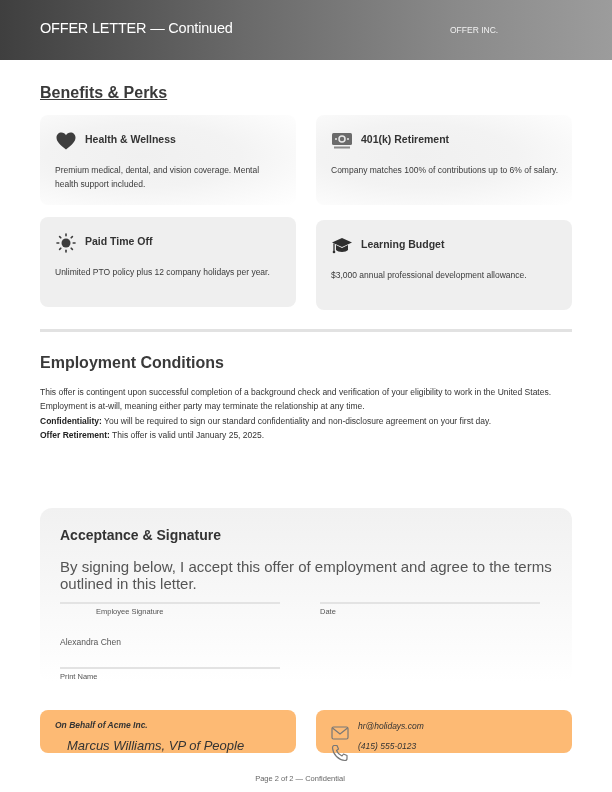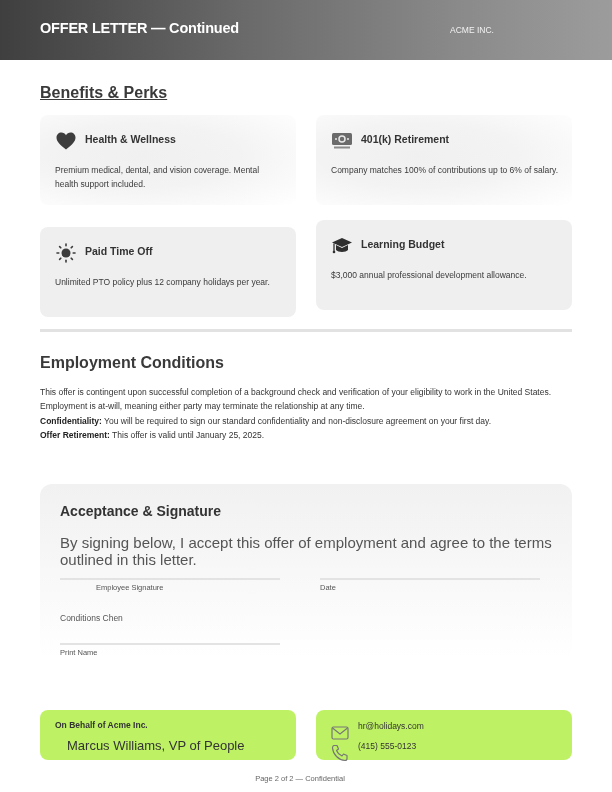--- a/index.html
+++ b/index.html
@@ -5,21 +5,21 @@
   * { box-sizing: border-box; margin: 0; padding: 0; }
   html, body { width: 612px; height: 792px; background: #ffffff; overflow: hidden; }
   body { font-family: "Liberation Sans", sans-serif; color: #333333; position: relative; }
 
   .header {
     position: absolute; left: 0; top: 0; width: 612px; height: 60px;
     background: linear-gradient(90deg, #3f3f3f 0%, #6a6a6a 40%, #8a8a8a 75%, #9c9c9c 100%);
   }
   .header-title {
     position: absolute; left: 40px; top: 20px;
-    font-size: 14.5px; font-weight: bold; color: #ffffff; letter-spacing: -0.2px;
+    font-size: 14.5px; font-weight: normal; color: #ffffff; letter-spacing: -0.2px;
   }
   .header-company {
     position: absolute; left: 450px; top: 25px;
     font-size: 8.5px; color: #f2f2f2;
   }
 
   .section-title {
     position: absolute; left: 40px;
     font-size: 16px; font-weight: bold; color: #3a3a3a;
   }
@@ -48,21 +48,21 @@
     position: absolute; left: 40px; top: 329px; width: 532px; height: 3px; background: #e2e2e2;
   }
 
   .conditions {
     position: absolute; left: 40px; top: 385px; width: 532px;
     font-size: 8.5px; line-height: 14.3px; color: #333333;
   }
   .conditions b { font-weight: bold; color: #222222; }
 
   .acceptance {
-    position: absolute; left: 40px; top: 484px; width: 532px; height: 175px;
+    position: absolute; left: 40px; top: 508px; width: 532px; height: 175px;
     border-radius: 12px;
     background: linear-gradient(180deg, #f1f1f1 0%, #f7f7f7 45%, #ffffff 100%);
   }
   .acc-title {
     position: absolute; left: 20px; top: 19px;
     font-size: 14px; font-weight: bold; color: #333333;
   }
   .acc-text {
     position: absolute; left: 20px; top: 50px;
     font-size: 15px; color: #555555;
@@ -71,42 +71,42 @@
     position: absolute; height: 1.5px; background: #e3e3e3;
   }
   .sig-label {
     position: absolute; font-size: 7.5px; color: #555555;
   }
   .print-name {
     position: absolute; left: 20px; top: 129px; font-size: 8.5px; color: #555555;
   }
 
   .contact-card {
-    position: absolute; top: 710px; width: 256px; height: 50px;
-    border-radius: 8px; background: #bef264;
+    position: absolute; top: 710px; width: 256px; height: 43px;
+    border-radius: 8px; background: #fdba74; font-style: italic;
   }
   .behalf-title {
     position: absolute; left: 15px; top: 10px; font-size: 8.5px; font-weight: bold; color: #333333;
   }
   .behalf-name {
     position: absolute; left: 27px; top: 28px; font-size: 13px; color: #333333;
   }
   .contact-icon { position: absolute; left: 15px; width: 18px; height: 18px; }
 
   .footer {
     position: absolute; left: 0; top: 774px; width: 600px; text-align: center;
     font-size: 7.5px; color: #666666;
   }
 </style>
 </head>
 <body>
 
 <div class="header">
   <div class="header-title">OFFER LETTER — Continued</div>
-  <div class="header-company">ACME INC.</div>
+  <div class="header-company">OFFER INC.</div>
 </div>
 
 <div class="section-title" style="top:84px;text-decoration:underline;">Benefits &amp; Perks</div>
 
 <div class="card soft" style="left:40px; top:115px;">
   <span class="card-icon">
     <svg width="20" height="18" viewBox="0 0 20 18">
         <path d="M10 17.5 C4 13 0.5 9.5 0.5 5.5 C0.5 2.6 2.7 0.5 5.4 0.5 C7.4 0.5 9 1.6 10 3.2 C11 1.6 12.6 0.5 14.6 0.5 C17.3 0.5 19.5 2.6 19.5 5.5 C19.5 9.5 16 13 10 17.5 Z" fill="#3d3d3d"></path>
       </svg>
   </span>
@@ -121,21 +121,21 @@
         <circle cx="11" cy="7" r="3" fill="none" stroke="#e8e8e8" stroke-width="1.5"></circle>
         <circle cx="5" cy="7" r="1" fill="#e8e8e8"></circle>
         <circle cx="17" cy="7" r="1" fill="#e8e8e8"></circle>
         <rect x="3" y="14.5" width="16" height="2" fill="#8a8a8a"></rect>
       </svg>
   </span>
   <div class="card-title">401(k) Retirement</div>
   <div class="card-desc">Company matches 100% of contributions up to 6% of salary.</div>
 </div>
 
-<div class="card solid" style="left:40px; top:227px;">
+<div class="card solid" style="left:40px; top:217px;">
   <span class="card-icon">
     <svg width="20" height="20" viewBox="0 0 20 20">
         <circle cx="10" cy="10" r="4.5" fill="#3d3d3d"></circle>
         <g stroke="#3d3d3d" stroke-width="1.6" stroke-linecap="round">
           <line x1="10" y1="1" x2="10" y2="2.8"></line>
           <line x1="10" y1="17.2" x2="10" y2="19"></line>
           <line x1="1" y1="10" x2="2.8" y2="10"></line>
           <line x1="17.2" y1="10" x2="19" y2="10"></line>
           <line x1="3.6" y1="3.6" x2="4.8" y2="4.8"></line>
           <line x1="15.2" y1="15.2" x2="16.4" y2="16.4"></line>
@@ -173,21 +173,21 @@
 <div class="acceptance">
   <div class="acc-title">Acceptance &amp; Signature</div>
   <div class="acc-text">By signing below, I accept this offer of employment and agree to the terms outlined in this letter.</div>
 
   <div class="sig-line" style="left:20px; top:94px; width:220px;"></div>
   <div class="sig-label" style="left:20px; top:99px;padding-left:36px;">Employee Signature</div>
 
   <div class="sig-line" style="left:280px; top:94px; width:220px;"></div>
   <div class="sig-label" style="left:280px; top:99px;">Date</div>
 
-  <div class="print-name">Conditions Chen</div>
+  <div class="print-name">Alexandra Chen</div>
   <div class="sig-line" style="left:20px; top:159px; width:220px;"></div>
   <div class="sig-label" style="left:20px; top:164px;">Print Name</div>
 </div>
 
 <div class="contact-card" style="left:40px;">
   <div class="behalf-title">On Behalf of Acme Inc.</div>
   <div class="behalf-name">Marcus Williams, VP of People</div>
 </div>
 
 <div class="contact-card" style="left:316px;">

